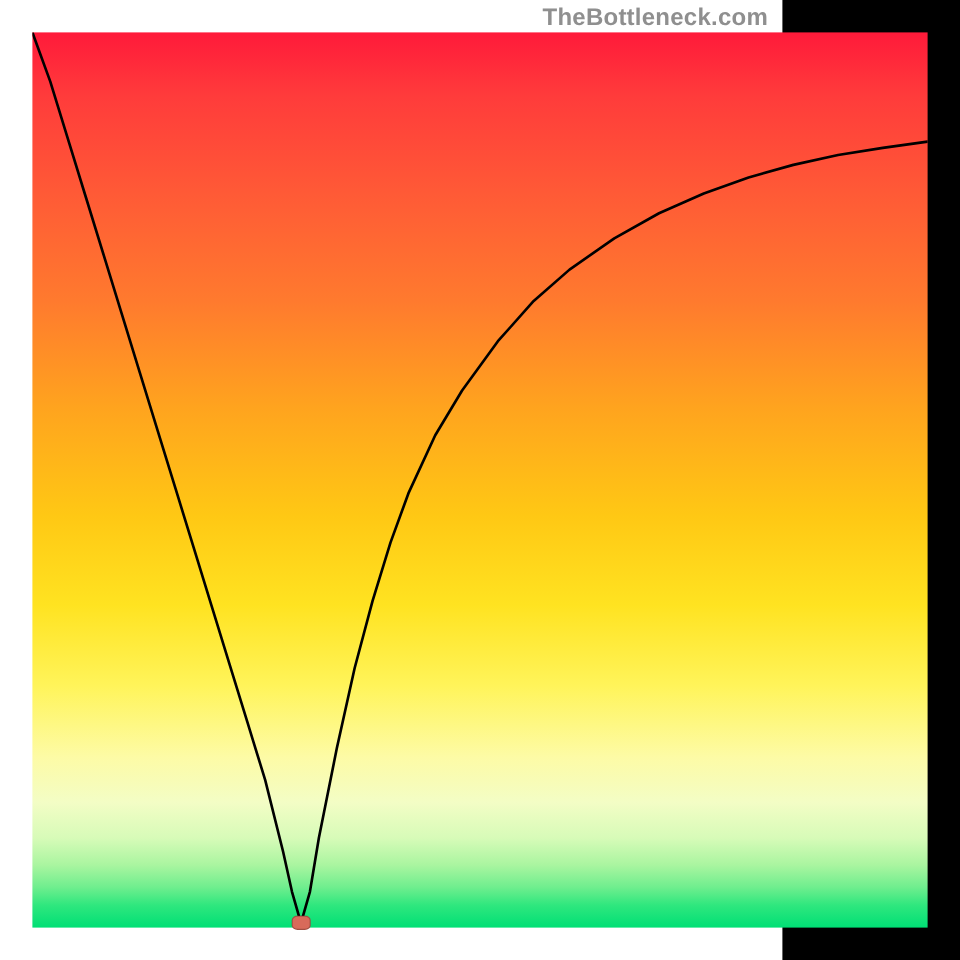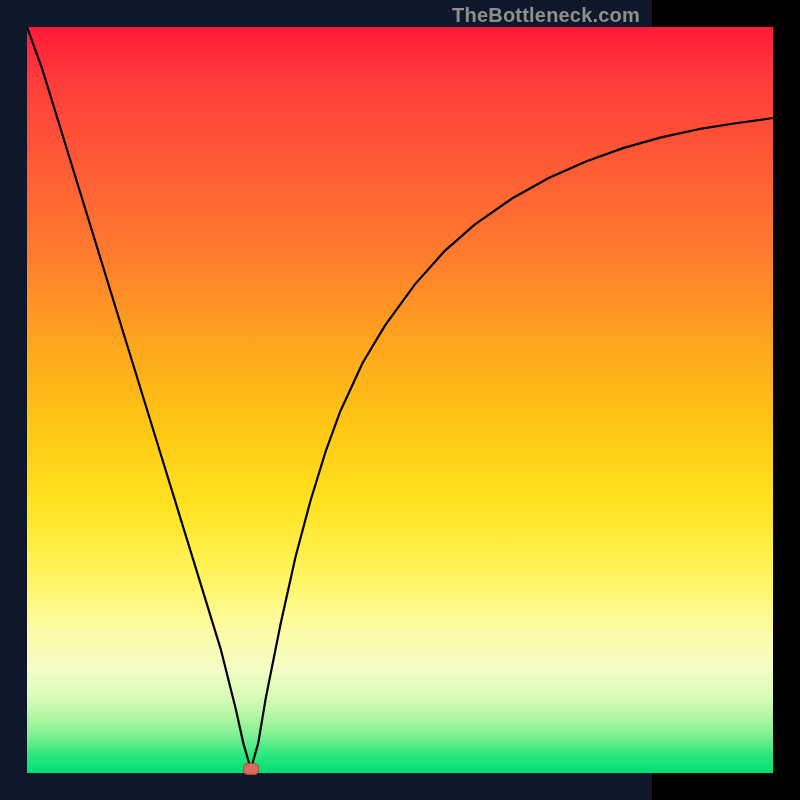--- a/index.html
+++ b/index.html
@@ -8,21 +8,21 @@
     width: 800px;
     height: 800px;
     overflow: hidden;
     background: #000;
     font-family: Arial, Helvetica, sans-serif;
   }
   .frame {
     position: relative;
     width: 652px;
     height: 800px;
-    background: #0f172a;
+    background: #ffffff;
   }
   .plot-area {
     position: absolute;
     left: 27px;
     top: 27px;
     width: 746px;
     height: 746px;
     
     background: linear-gradient(
       to bottom,

